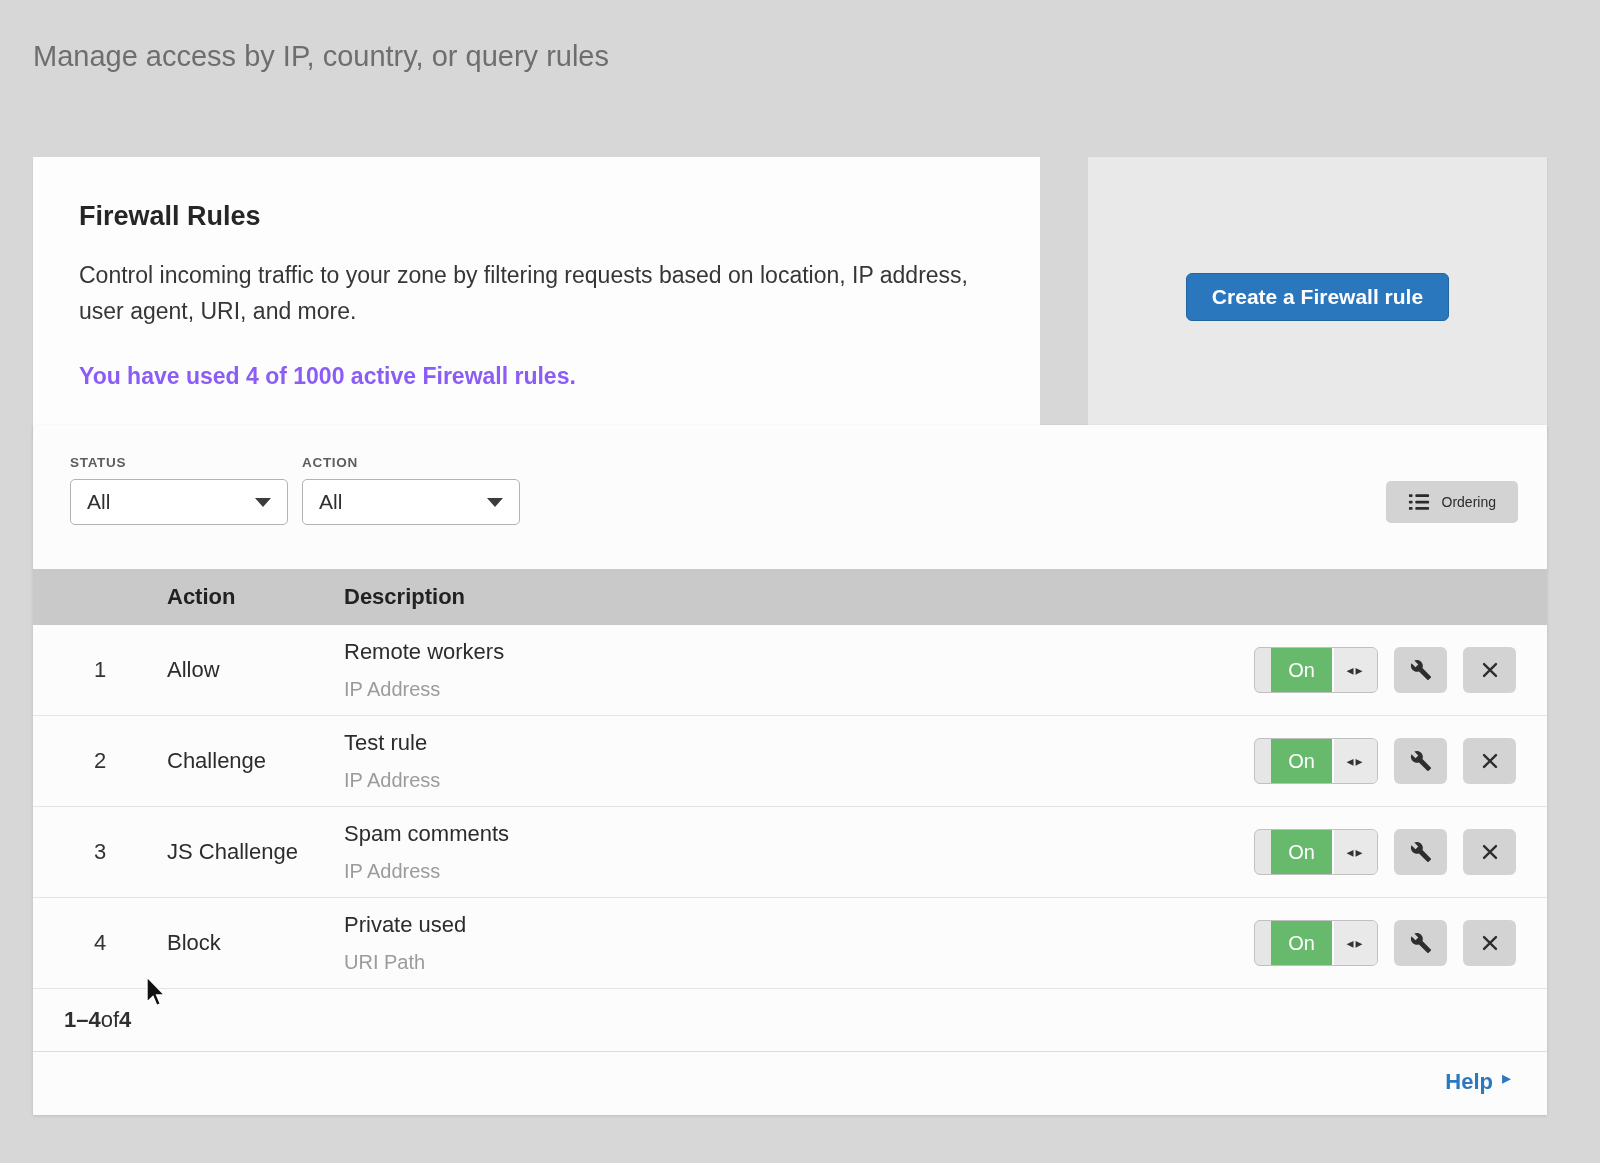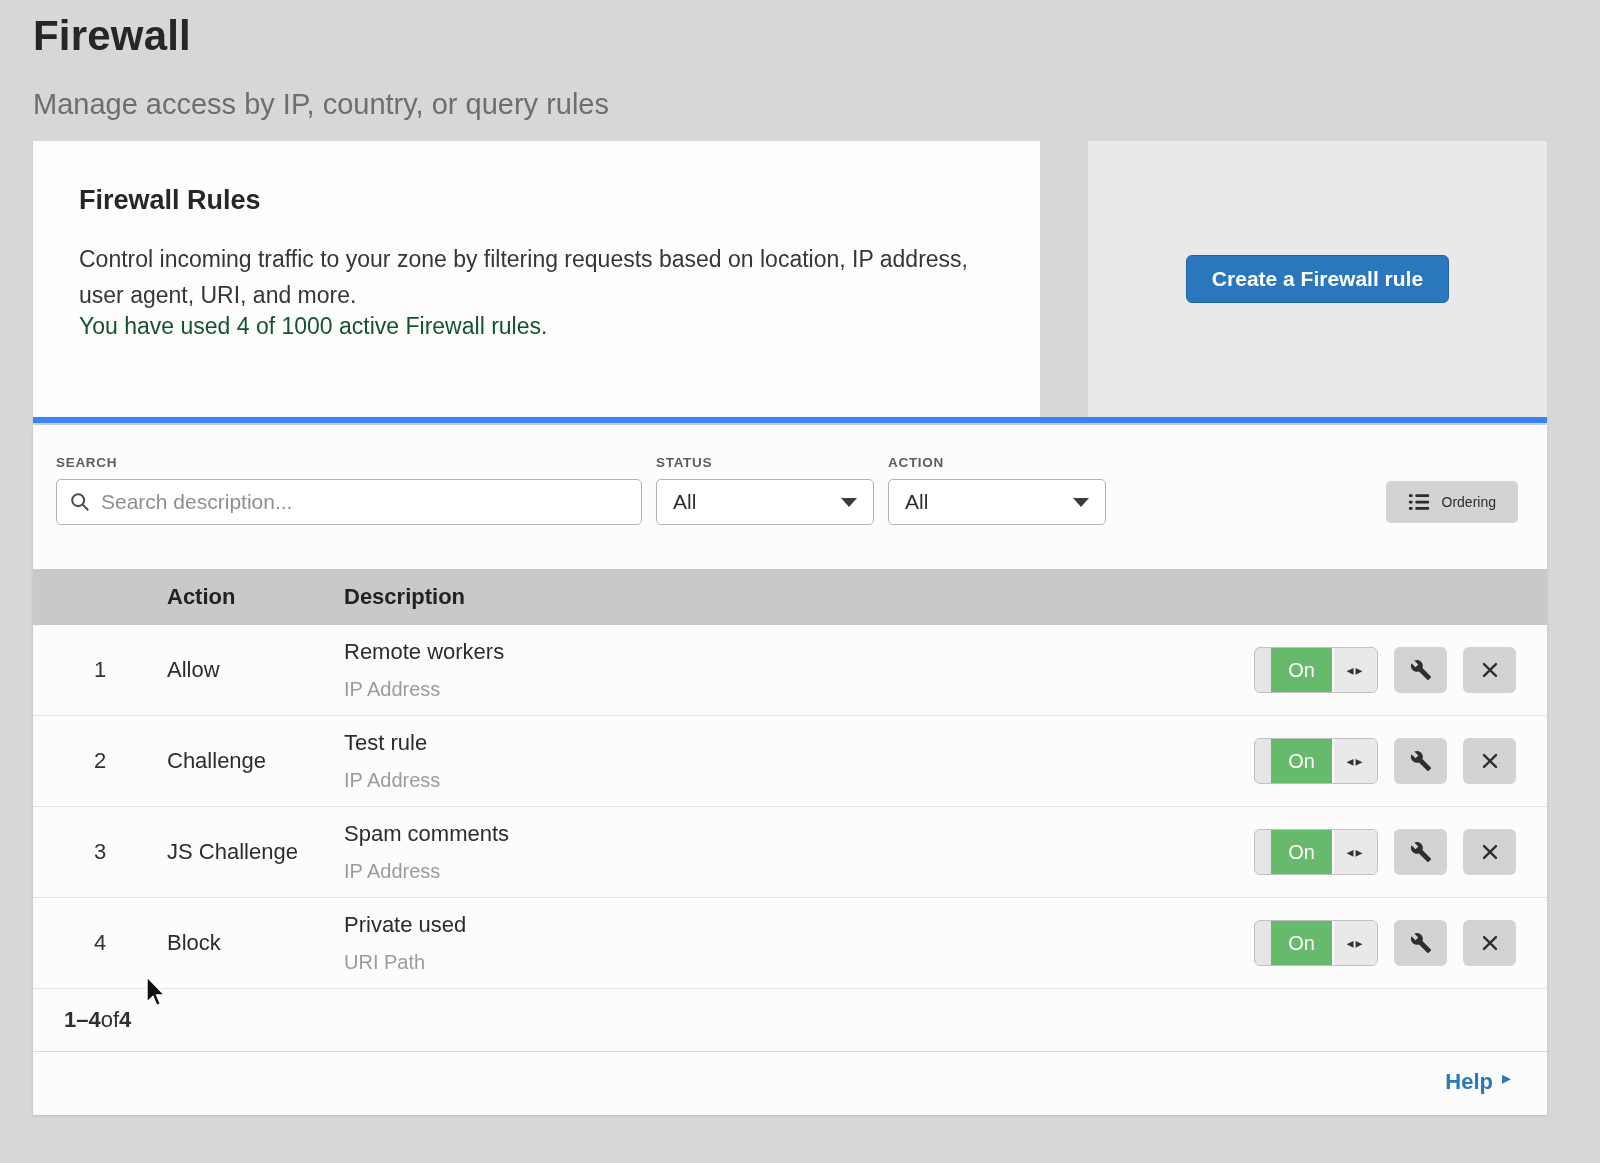--- a/index.html
+++ b/index.html
@@ -12,30 +12,30 @@
     color: #2c2c2c;
   }
 
   
   .page-header { padding: 12px 0 0 33px; }
   .page-title { font-size: 42px; font-weight: bold; color: #262626; letter-spacing: .2px; }
   .page-subtitle { font-size: 29px; color: #6e6e6e; margin-top: 28px; font-weight: normal; }
 
   
   .card {
-    position: absolute; left: 33px; top: 141px; width: 1514px; height: 282px;
-    display: flex; border-bottom: 6px solid #3b82f6;
+    position: absolute; left: 33px; top: 157px; width: 1514px; height: 282px;
+    display: flex; border-bottom: 3px solid #3b82f6;
     box-shadow: 0 1px 2px rgba(0,0,0,.08);
     gap: 48px;
   }
   .card-left { flex: 1; background: #fdfdfd; padding: 44px 60px 0 46px; }
   .card-right { width: 459px; background: #e9e9e9; display: flex; align-items: center; justify-content: center; }
   .card-heading { font-size: 27px; font-weight: bold; color: #262626; margin-bottom: 26px; }
   .card-desc { font-size: 23px; color: #363636; line-height: 1.55; max-width: 945px; }
-  .card-usage { font-size: 23px; font-weight: normal; color: #14532d; }
+  .card-usage { font-size: 23px; font-weight: bold; color: #8b5cf6; margin-top: 34px; }
   .btn-primary {
     background: #2a77bd; color: #fff; border: 1px solid #20659f; border-radius: 6px;
     font-family: inherit; font-size: 21px; font-weight: bold;
     padding: 11px 25px; cursor: pointer;
   }
 
   
   .panel {
     position: absolute; left: 33px; top: 425px; width: 1514px; height: 690px;
     background: #fcfcfc; box-shadow: 0 1px 3px rgba(0,0,0,.12);
@@ -127,50 +127,37 @@
     color: #2a78bd; font-size: 22px; font-weight: bold; cursor: pointer;
   }
   .help-arrow { font-family: "DejaVu Sans", sans-serif; font-size: 18px; line-height: 1; }
 
   .mouse-cursor { position: absolute; left: 141px; top: 974px; pointer-events: none; }
 </style>
 </head>
 <body>
 
 <div class="page-header">
-  <h1 class="page-title">Firewall</h1>
   <div class="page-subtitle">Manage access by IP, country, or query rules</div>
 </div>
 
 <div class="card">
   <div class="card-left">
     <h2 class="card-heading">Firewall Rules</h2>
     <p class="card-desc">Control incoming traffic to your zone by filtering requests based on location, IP address, user agent, URI, and more.</p>
     <p class="card-usage">You have used 4 of 1000 active Firewall rules.</p>
   </div>
   <div class="card-right">
     <button class="btn-primary">Create a Firewall rule</button>
   </div>
 </div>
 
 <div class="panel">
 
   <div class="filters">
-    <div class="filter-group search-group">
-      <span class="filter-label">SEARCH</span>
-      <div class="search-box">
-        <span class="search-icon">
-          <svg viewBox="0 0 24 24" fill="none" stroke="#4c4c4c" stroke-width="2.2">
-            <circle cx="10" cy="10" r="6.5"></circle>
-            <line x1="15" y1="15" x2="21" y2="21"></line>
-          </svg>
-        </span>
-        <input class="search-input" type="text" placeholder="Search description..." style="">
-      </div>
-    </div>
 
     <div class="filter-group select-group">
       <span class="filter-label">STATUS</span>
       <div class="select">
         <span>All</span>
         <span class="chevron-down"></span>
       </div>
     </div>
 
     <div class="filter-group select-group">

